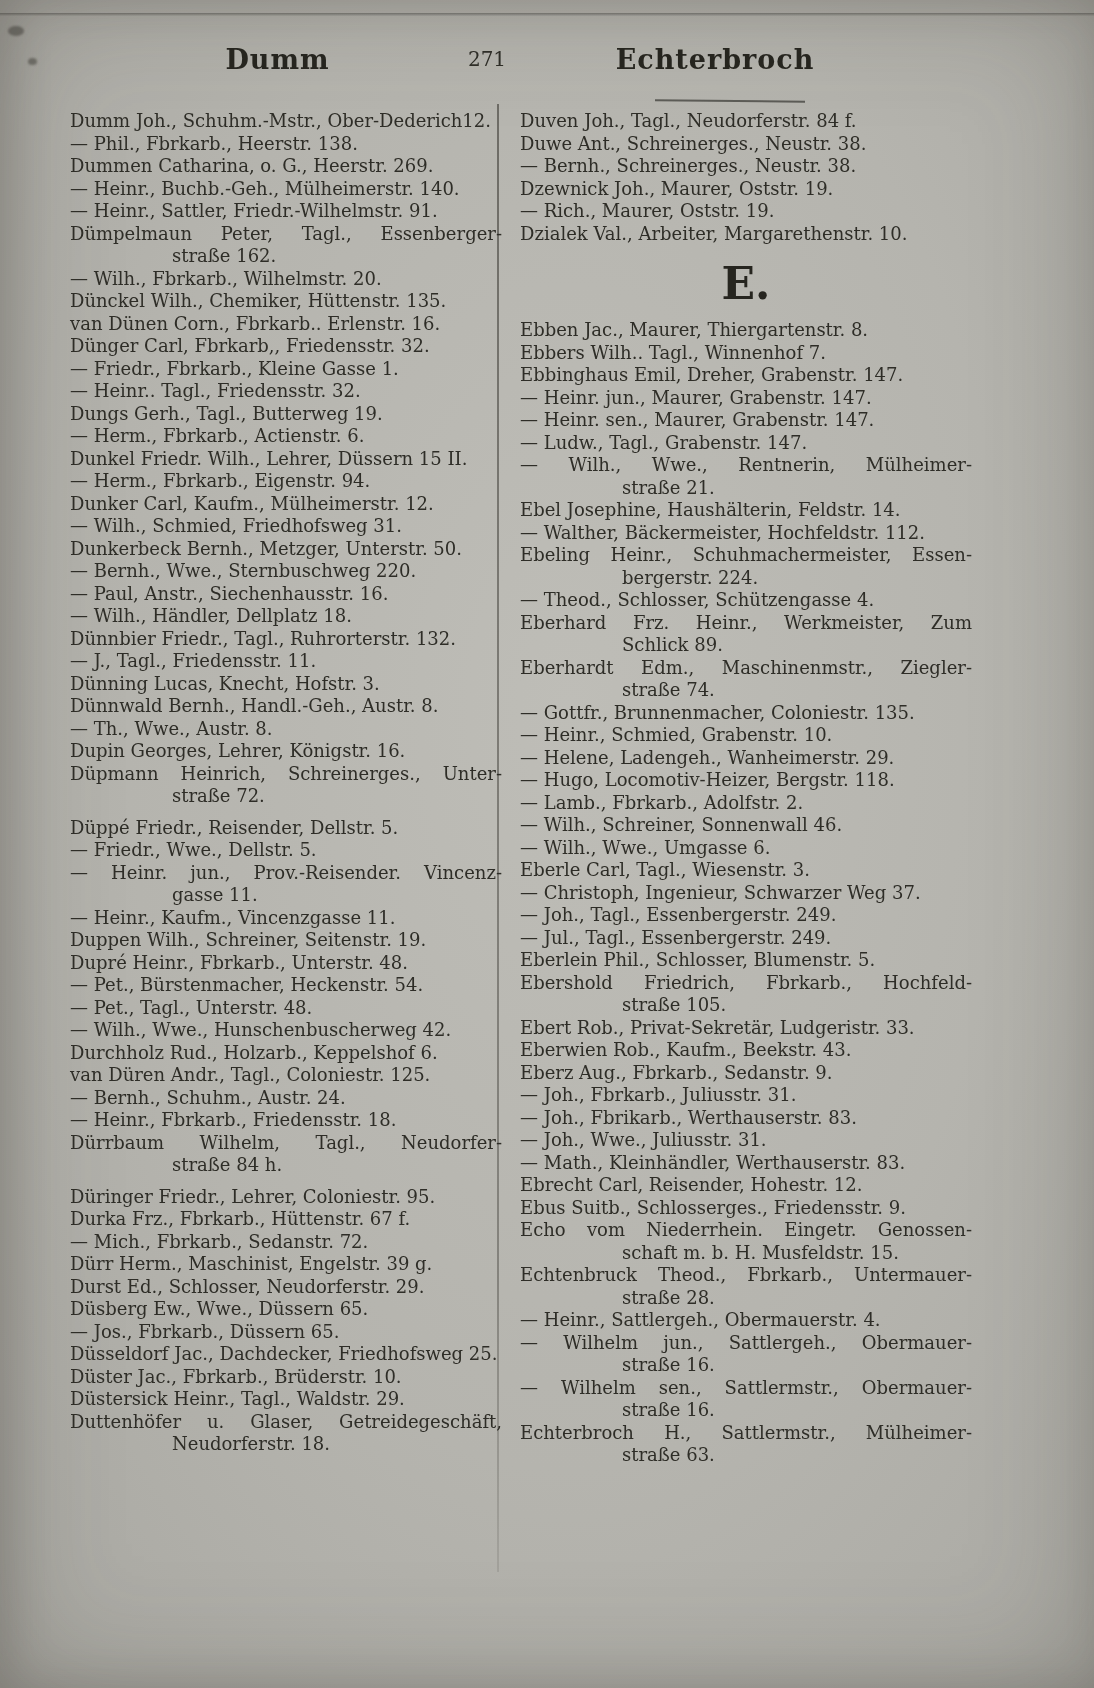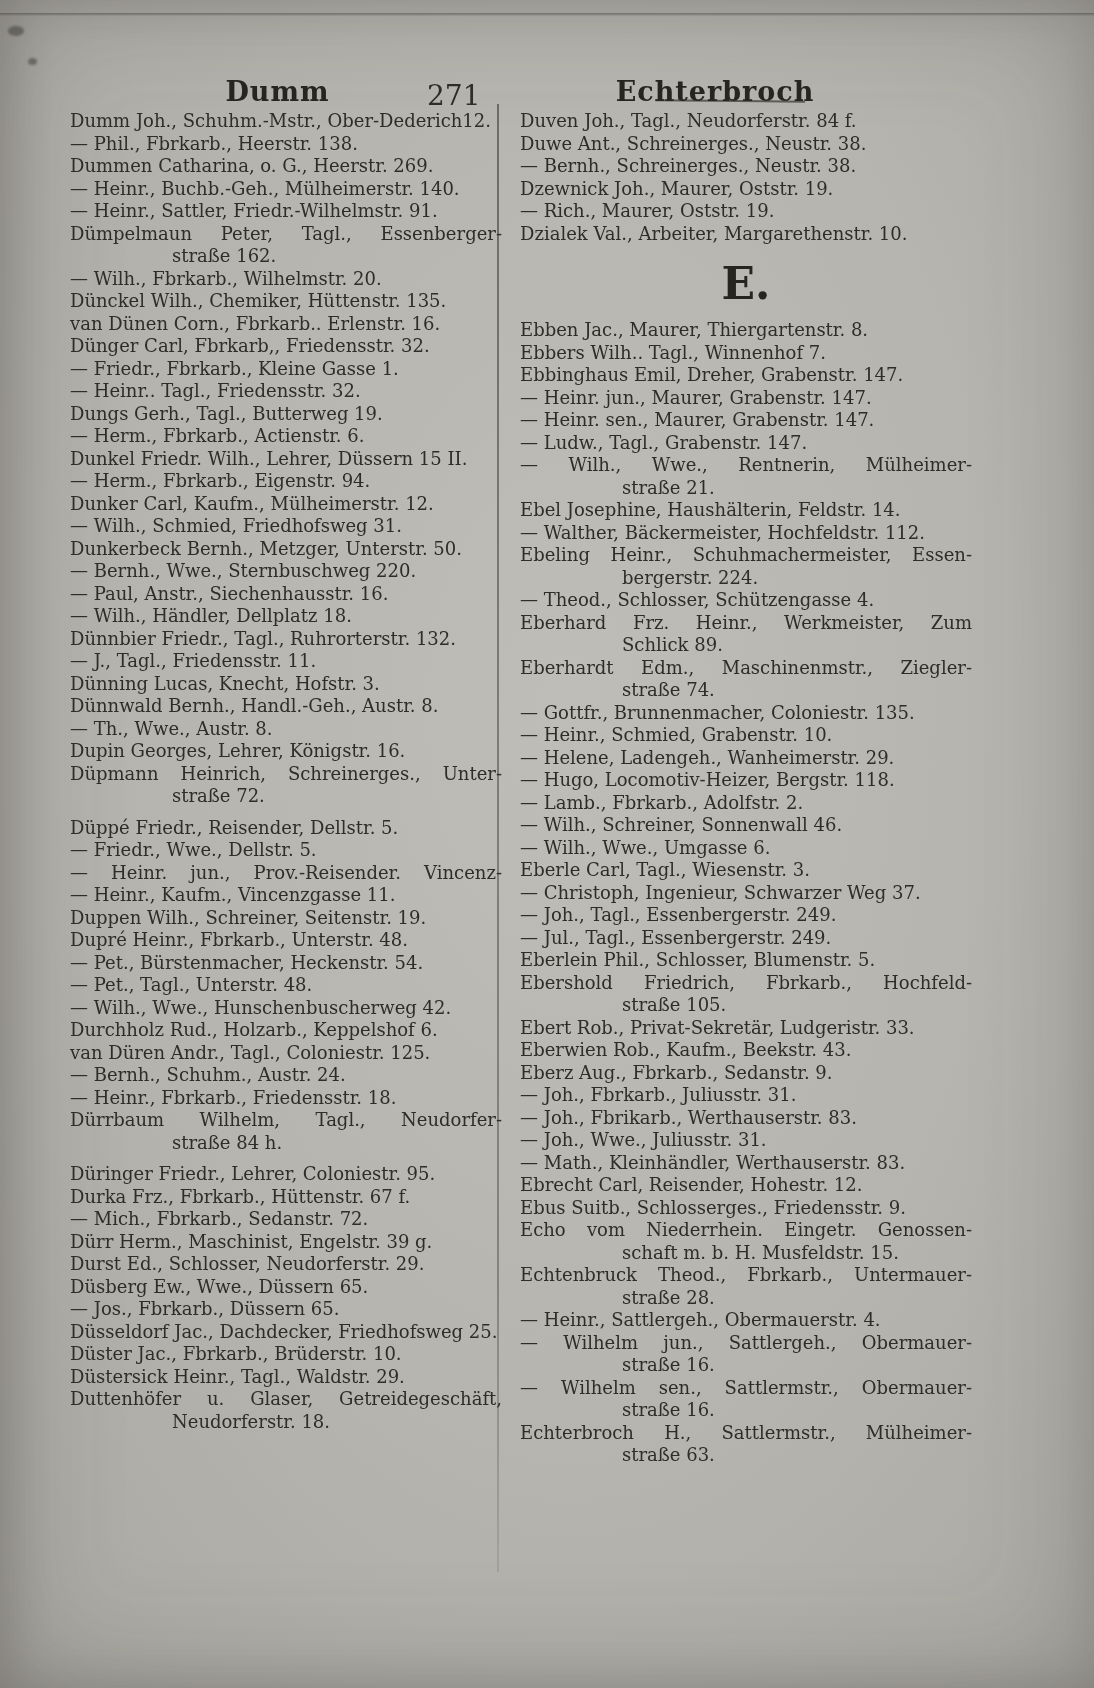--- a/index.html
+++ b/index.html
@@ -16,30 +16,30 @@
     box-shadow: inset 0 0 120px rgba(60,58,52,0.28), inset 12px 0 40px rgba(60,58,52,0.18);
     color: #2e2d27;
   }
   .crease {
     position: absolute; left: 0; top: 13px; width: 100%; height: 3px;
     background: linear-gradient(to bottom, rgba(50,48,44,0.45), rgba(120,118,110,0.12));
   }
   .speck { position: absolute; background: rgba(58,56,50,0.5); border-radius: 50%; filter: blur(1px); }
   .speck.s1 { left: 8px;  top: 26px; width: 16px; height: 10px; }
   .speck.s2 { left: 28px; top: 58px; width: 9px;  height: 7px; }
-  .header { position: absolute; top: 76px; left: 0; width: 100%; height: 40px; }
+  .header { position: absolute; top: 44px; left: 0; width: 100%; height: 40px; }
   .hword {
     position: absolute; top: 0; text-align: center;
     font-weight: bold; font-size: 27px; letter-spacing: 1px; color: #26251f;
   }
   .hword.left  { left: 60px;  width: 435px; }
   .hword.right { left: 505px; width: 420px; }
   .hnum {
-    position: absolute; top: 3px; left: 427px; width: 120px; 
-    font-size: 28px; color: #2e2d27;
+    position: absolute; top: 3px; left: 427px; width: 120px; text-align: center;
+    font-size: 20px; color: #2e2d27;
   }
   .ink-line {
     position: absolute; left: 655px; top: 100px; width: 150px; height: 2px;
     background: rgba(45,44,40,0.65); transform: rotate(0.6deg);
   }
   .divider {
     position: absolute; left: 497px; top: 104px; height: 1468px; width: 2px;
     background: linear-gradient(to bottom, rgba(70,68,62,0.65), rgba(70,68,62,0.45) 80%, rgba(70,68,62,0.15));
   }
   .col { position: absolute; top: 110px; margin-left: 8px; }
@@ -163,20 +163,21 @@
         <div class="l2">straße 72.</div>
       </div>
       <div class="entry gap">
         <div class="l1">Düppé Friedr., Reisender, Dellstr. 5.</div>
       </div>
       <div class="entry">
         <div class="l1">— Friedr., Wwe., Dellstr. 5.</div>
       </div>
       <div class="entry has-cont">
         <div class="l1">— Heinr. jun., Prov.-Reisender. Vincenz-</div>
+        <div class="l2">gasse 11.</div>
       </div>
       <div class="entry">
         <div class="l1">— Heinr., Kaufm., Vincenzgasse 11.</div>
       </div>
       <div class="entry">
         <div class="l1">Duppen Wilh., Schreiner, Seitenstr. 19.</div>
       </div>
       <div class="entry">
         <div class="l1">Dupré Heinr., Fbrkarb., Unterstr. 48.</div>
       </div>

